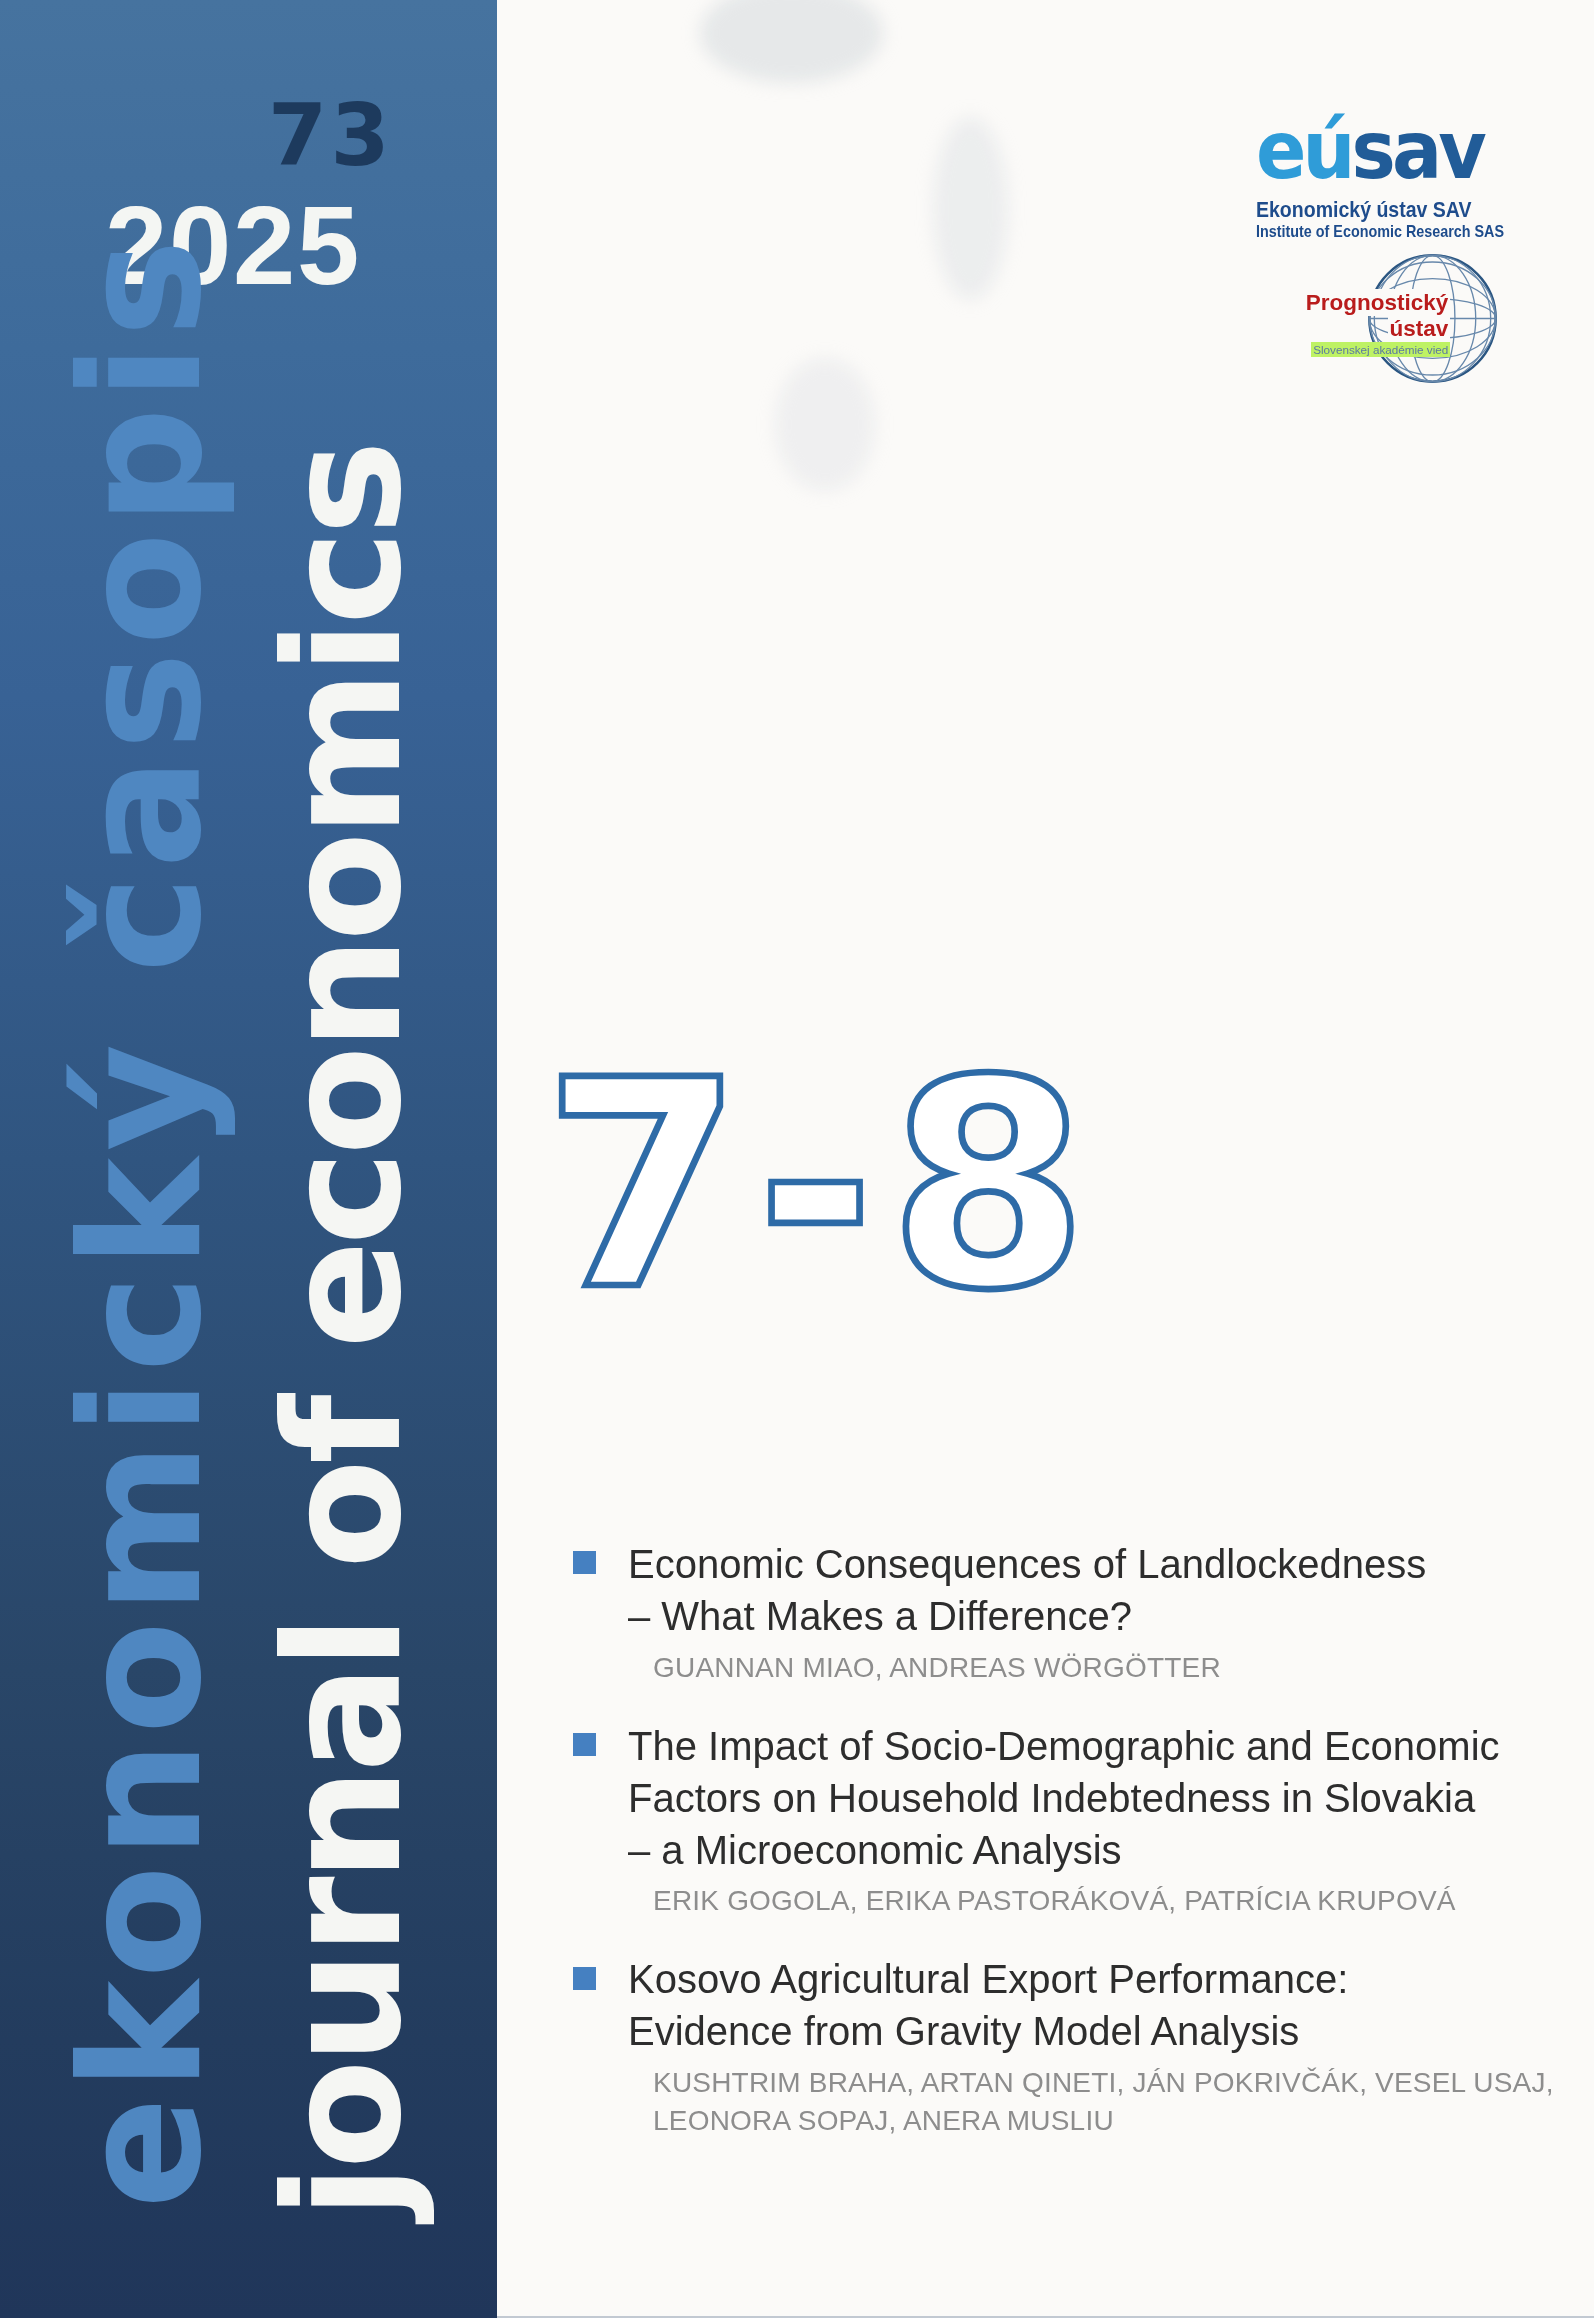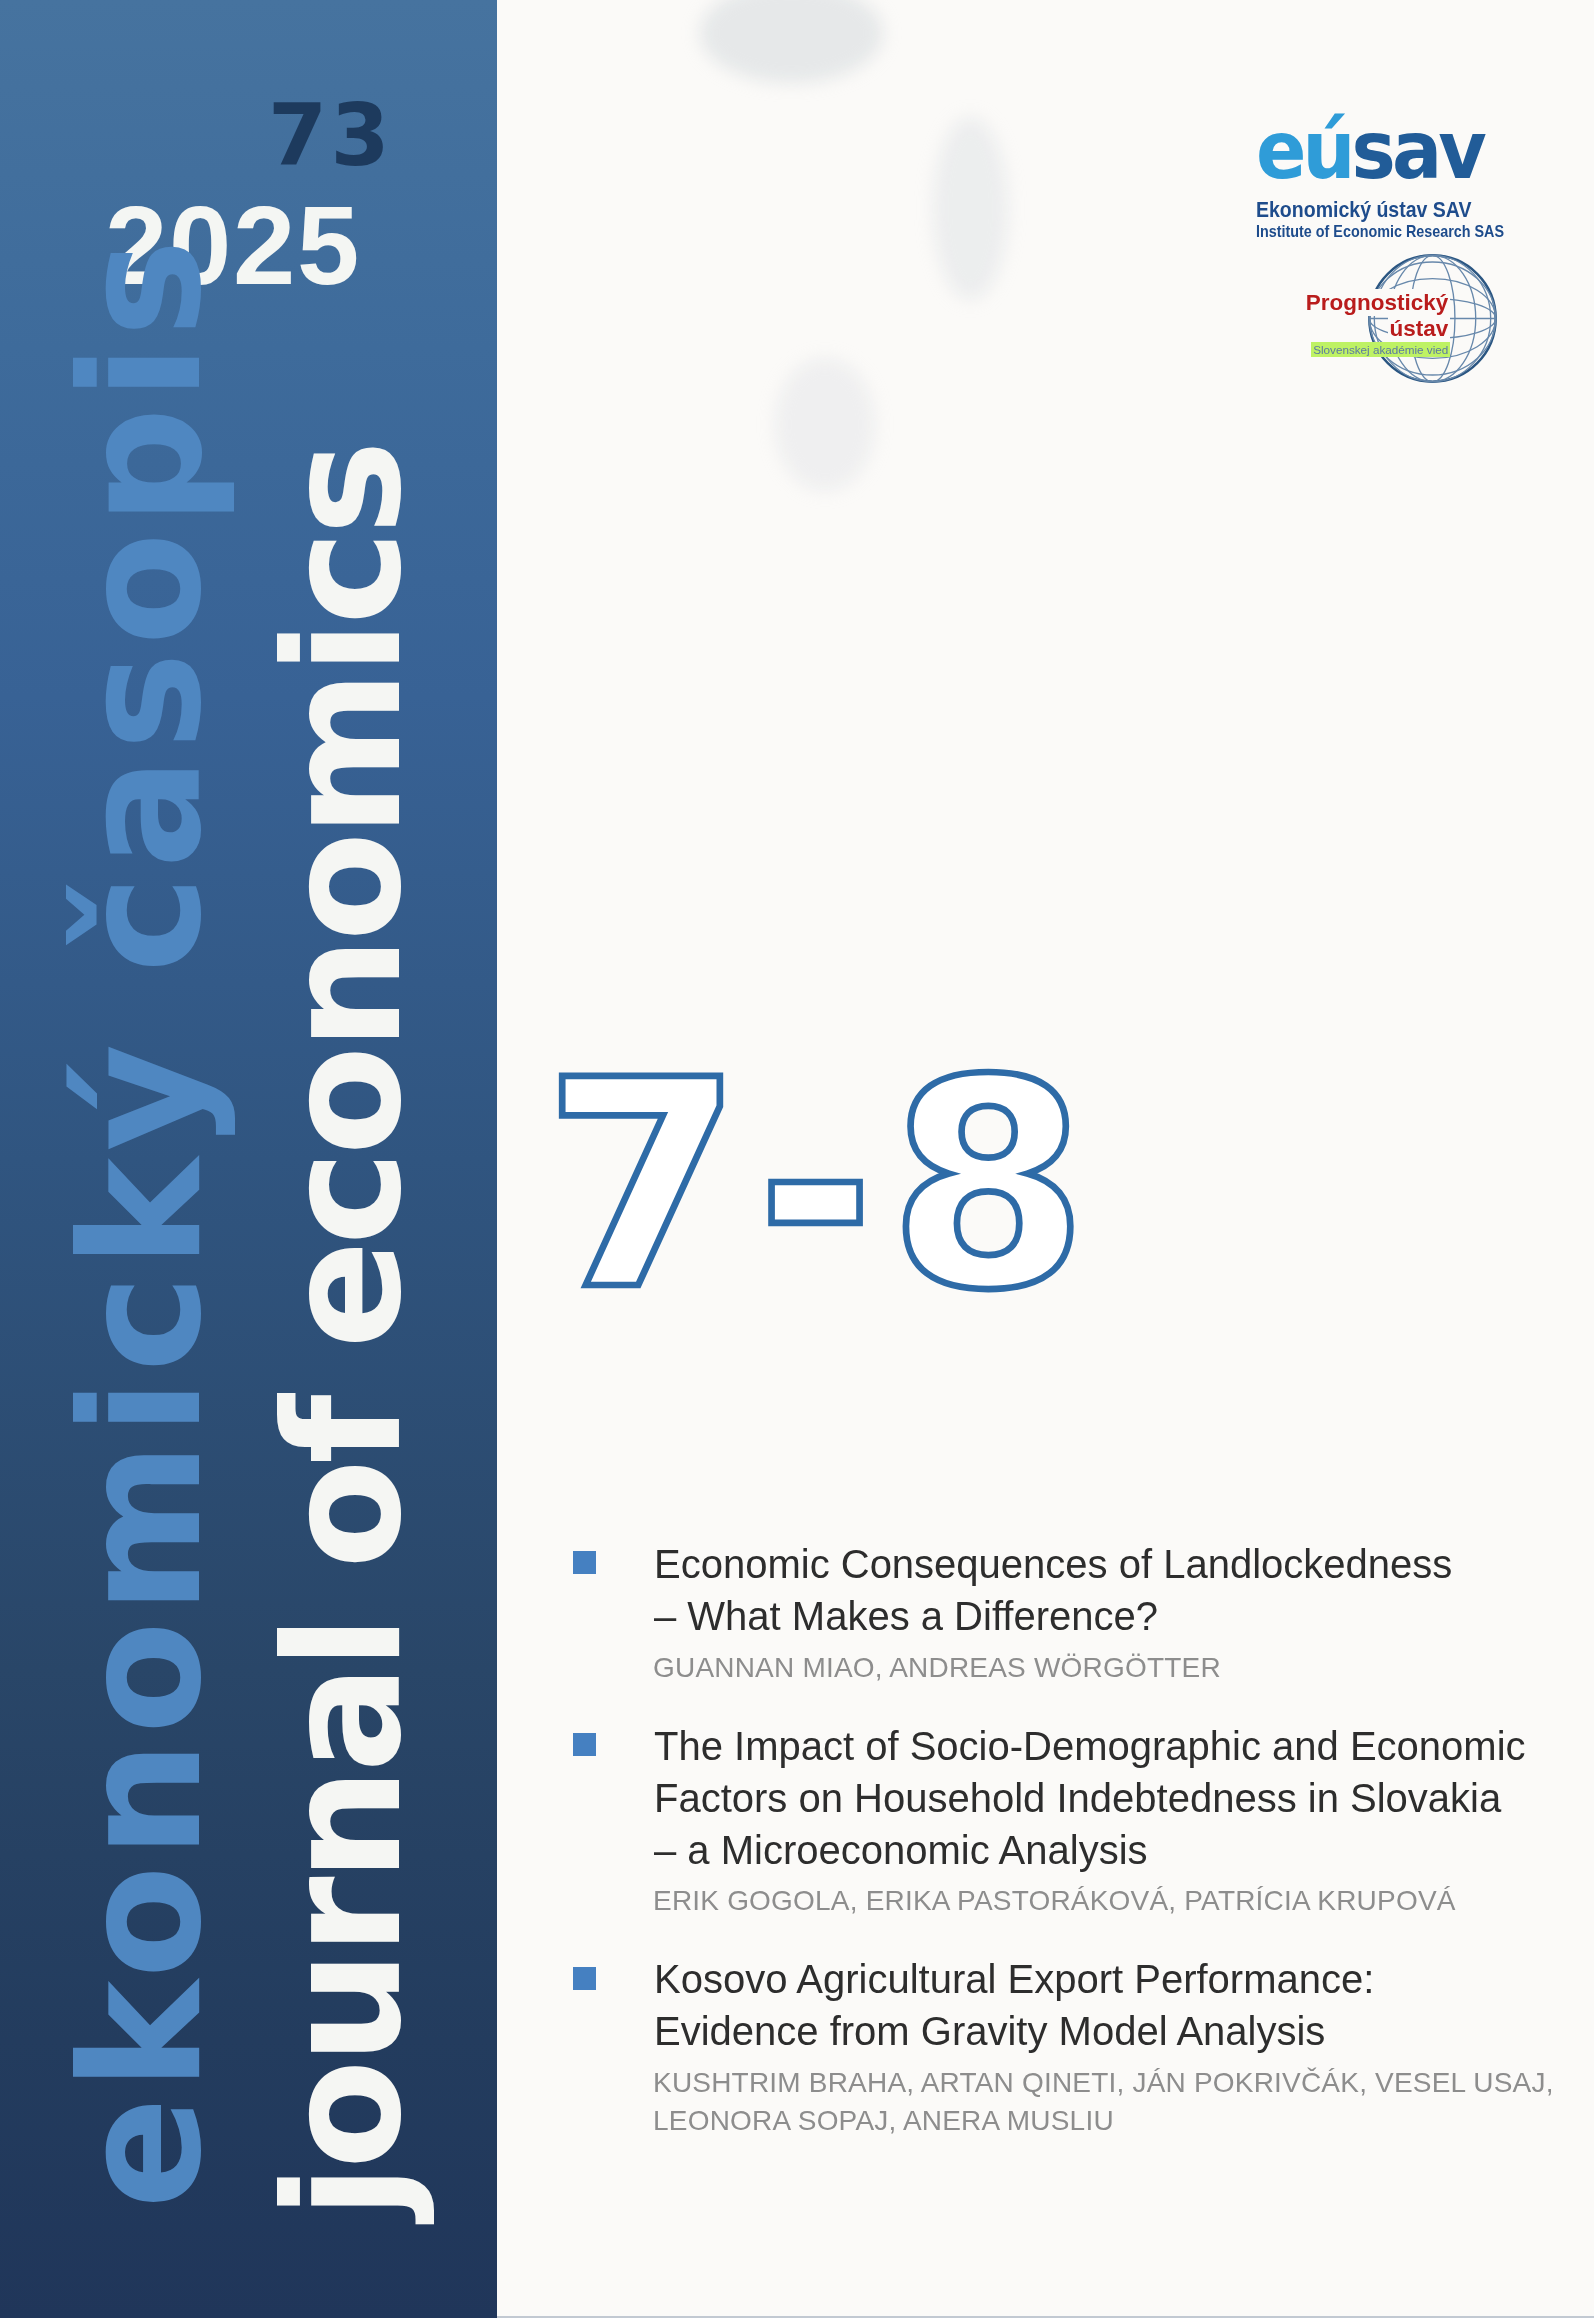--- a/index.html
+++ b/index.html
@@ -106,21 +106,21 @@
   }
 
   
   .articles { position:absolute; left:573px; top:1538px; width:1008px; }
   .article { position:relative; margin-bottom:33px; }
   .bullet {
     position:absolute; left:0; top:13.3px;
     width:23px; height:23px; background:#4580c1;
   }
   .a-title {
-    margin-left:81px;
+    margin-left:55px;
     font-size:40px; line-height:52px;
     color:#2d2d2d;
     white-space:pre-line;
     letter-spacing:0px;
   }
   .a-authors {
     margin-left:80px; margin-top:6.7px;
     font-size:28px; line-height:38px;
     color:#8d8d8d;
     letter-spacing:0.2px;

